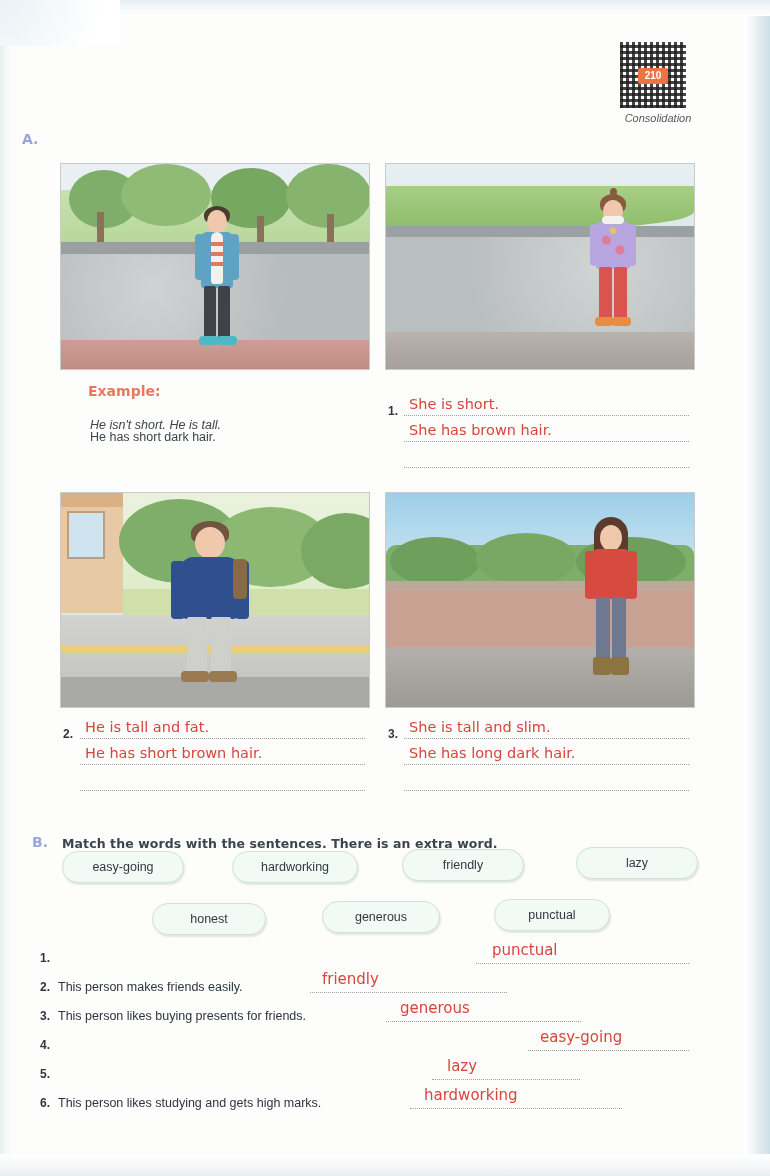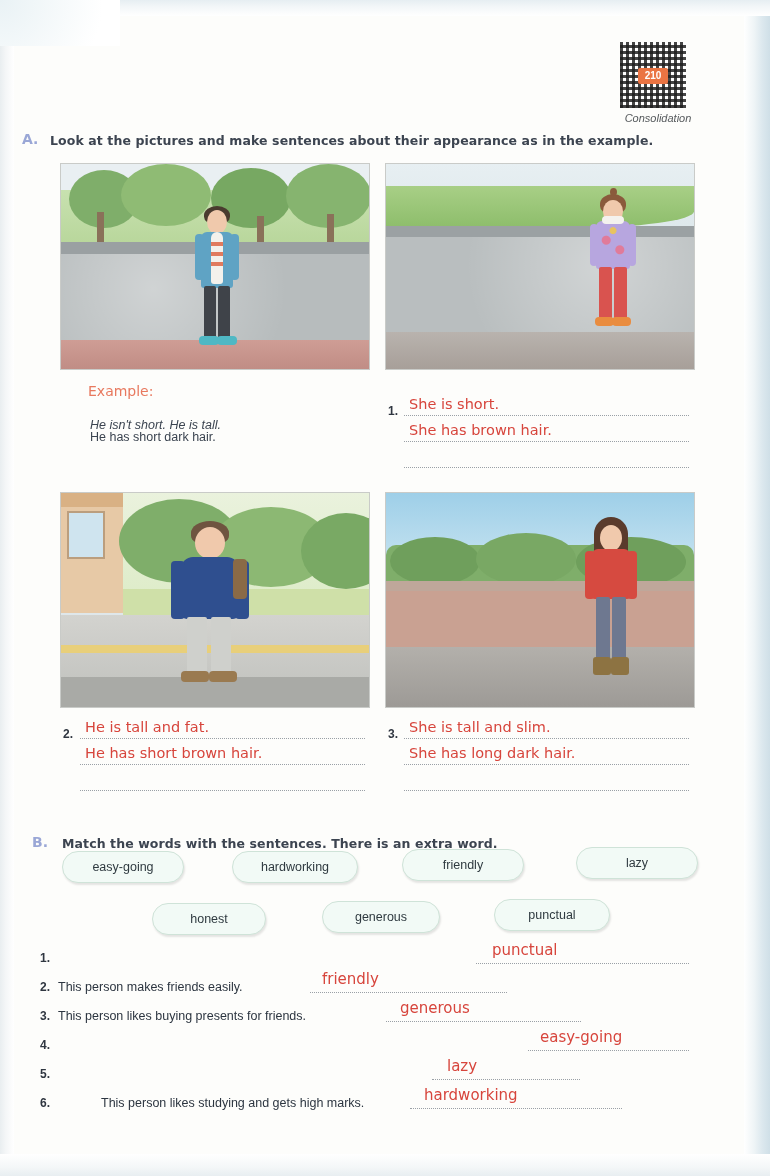--- a/index.html
+++ b/index.html
@@ -145,21 +145,21 @@
     white-space: nowrap;
   }
   .dotline {
     position: absolute;
     border-bottom: 1px dotted #9aa0a6;
     height: 0;
   }
   .example-label {
     position: absolute;
     font-family: "DejaVu Sans", sans-serif;
-    font-weight: normal;
+    font-weight: bold;
     font-size: 14px;
     color: #e8795f;
   }
   .example-line {
     position: absolute;
     font-size: 12.5px;
     color: #3b4450;
   }
 
   
@@ -207,21 +207,20 @@
   <div class="edge-bottom"></div>
   <div class="corner-tl"></div>
 
 
   <div class="qr">
     <div class="qr-inner">210</div>
   </div>
   <div class="consolidation">Consolidation</div>
 
   <div class="sec-letter" style="top:131px; left:22px;">A.</div>
-  <div class="sec-text" style="top:133px; left:50px;">Look at the pictures and make sentences about their appearance as in the example.</div>
 
   <div class="pic" style="top:163px; left:60px; width:308px; height:205px;">
     <div class="sky" style="height:78px; background:linear-gradient(#cfe6b9,#b9d79c);"></div>
     <div style="position:absolute;top:0;left:0;right:0;height:26px;background:#e9eff2;"></div>
 
     <div class="bush" style="top:6px; left:8px; width:70px; height:58px; background:#7fae6a;"></div>
     <div class="bush" style="top:0px; left:60px; width:90px; height:62px; background:#8fbb74;"></div>
     <div class="bush" style="top:4px; left:150px; width:80px; height:60px; background:#77a862;"></div>
     <div class="bush" style="top:0px; left:225px; width:85px; height:64px; background:#86b46f;"></div>
     <div class="trunk" style="top:48px; left:36px; width:7px; height:34px;"></div>
@@ -369,17 +368,17 @@
 
   <div class="bq-num" style="top:1038px; left:40px;">4.</div>
   <div class="dotline" style="top:1050px; left:528px; width:161px;"></div>
   <div class="bq-ans" style="top:1028px; left:540px;">easy-going</div>
 
   <div class="bq-num" style="top:1067px; left:40px;">5.</div>
   <div class="dotline" style="top:1079px; left:432px; width:148px;"></div>
   <div class="bq-ans" style="top:1057px; left:447px;">lazy</div>
 
   <div class="bq-num" style="top:1096px; left:40px;">6.</div>
-  <div class="bq-text" style="top:1096px; left:58px;margin-left:43px;">This person likes studying and gets high marks.</div>
+  <div class="bq-text" style="top:1096px; left:58px;">This person likes studying and gets high marks.</div>
   <div class="dotline" style="top:1108px; left:410px; width:212px;"></div>
   <div class="bq-ans" style="top:1086px; left:424px;">hardworking</div>
 
 </div>
 
 </body></html>

